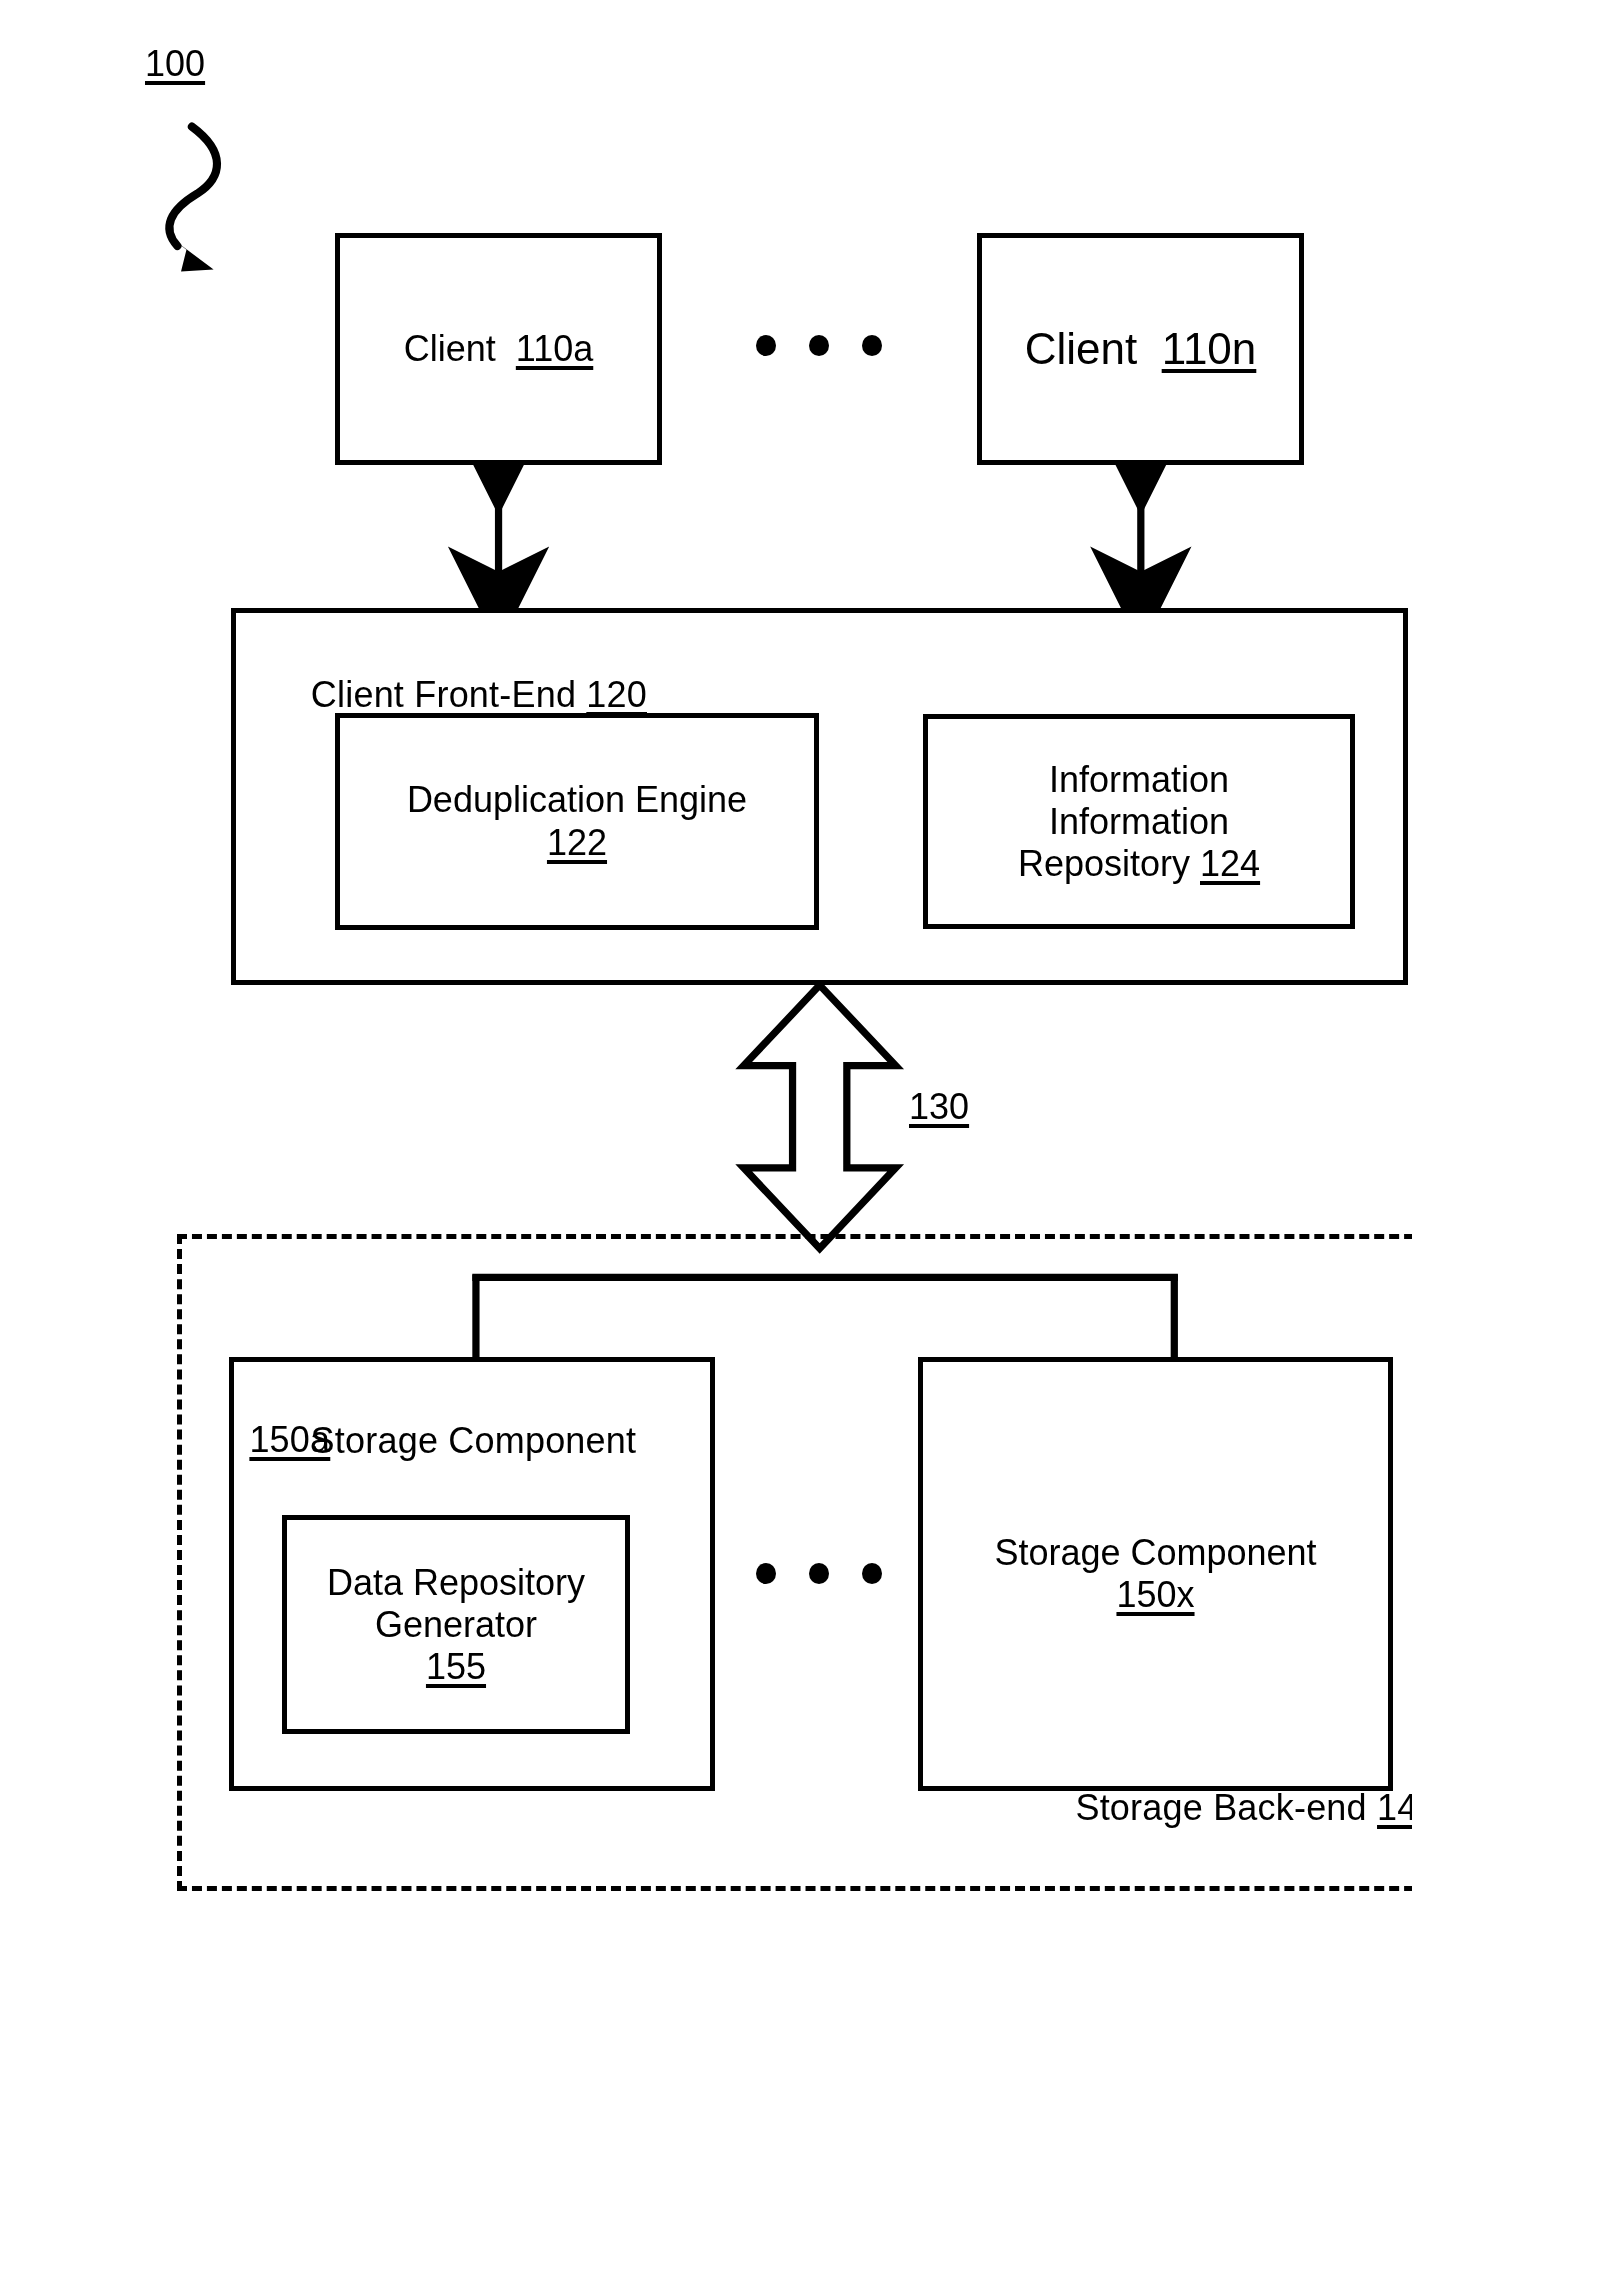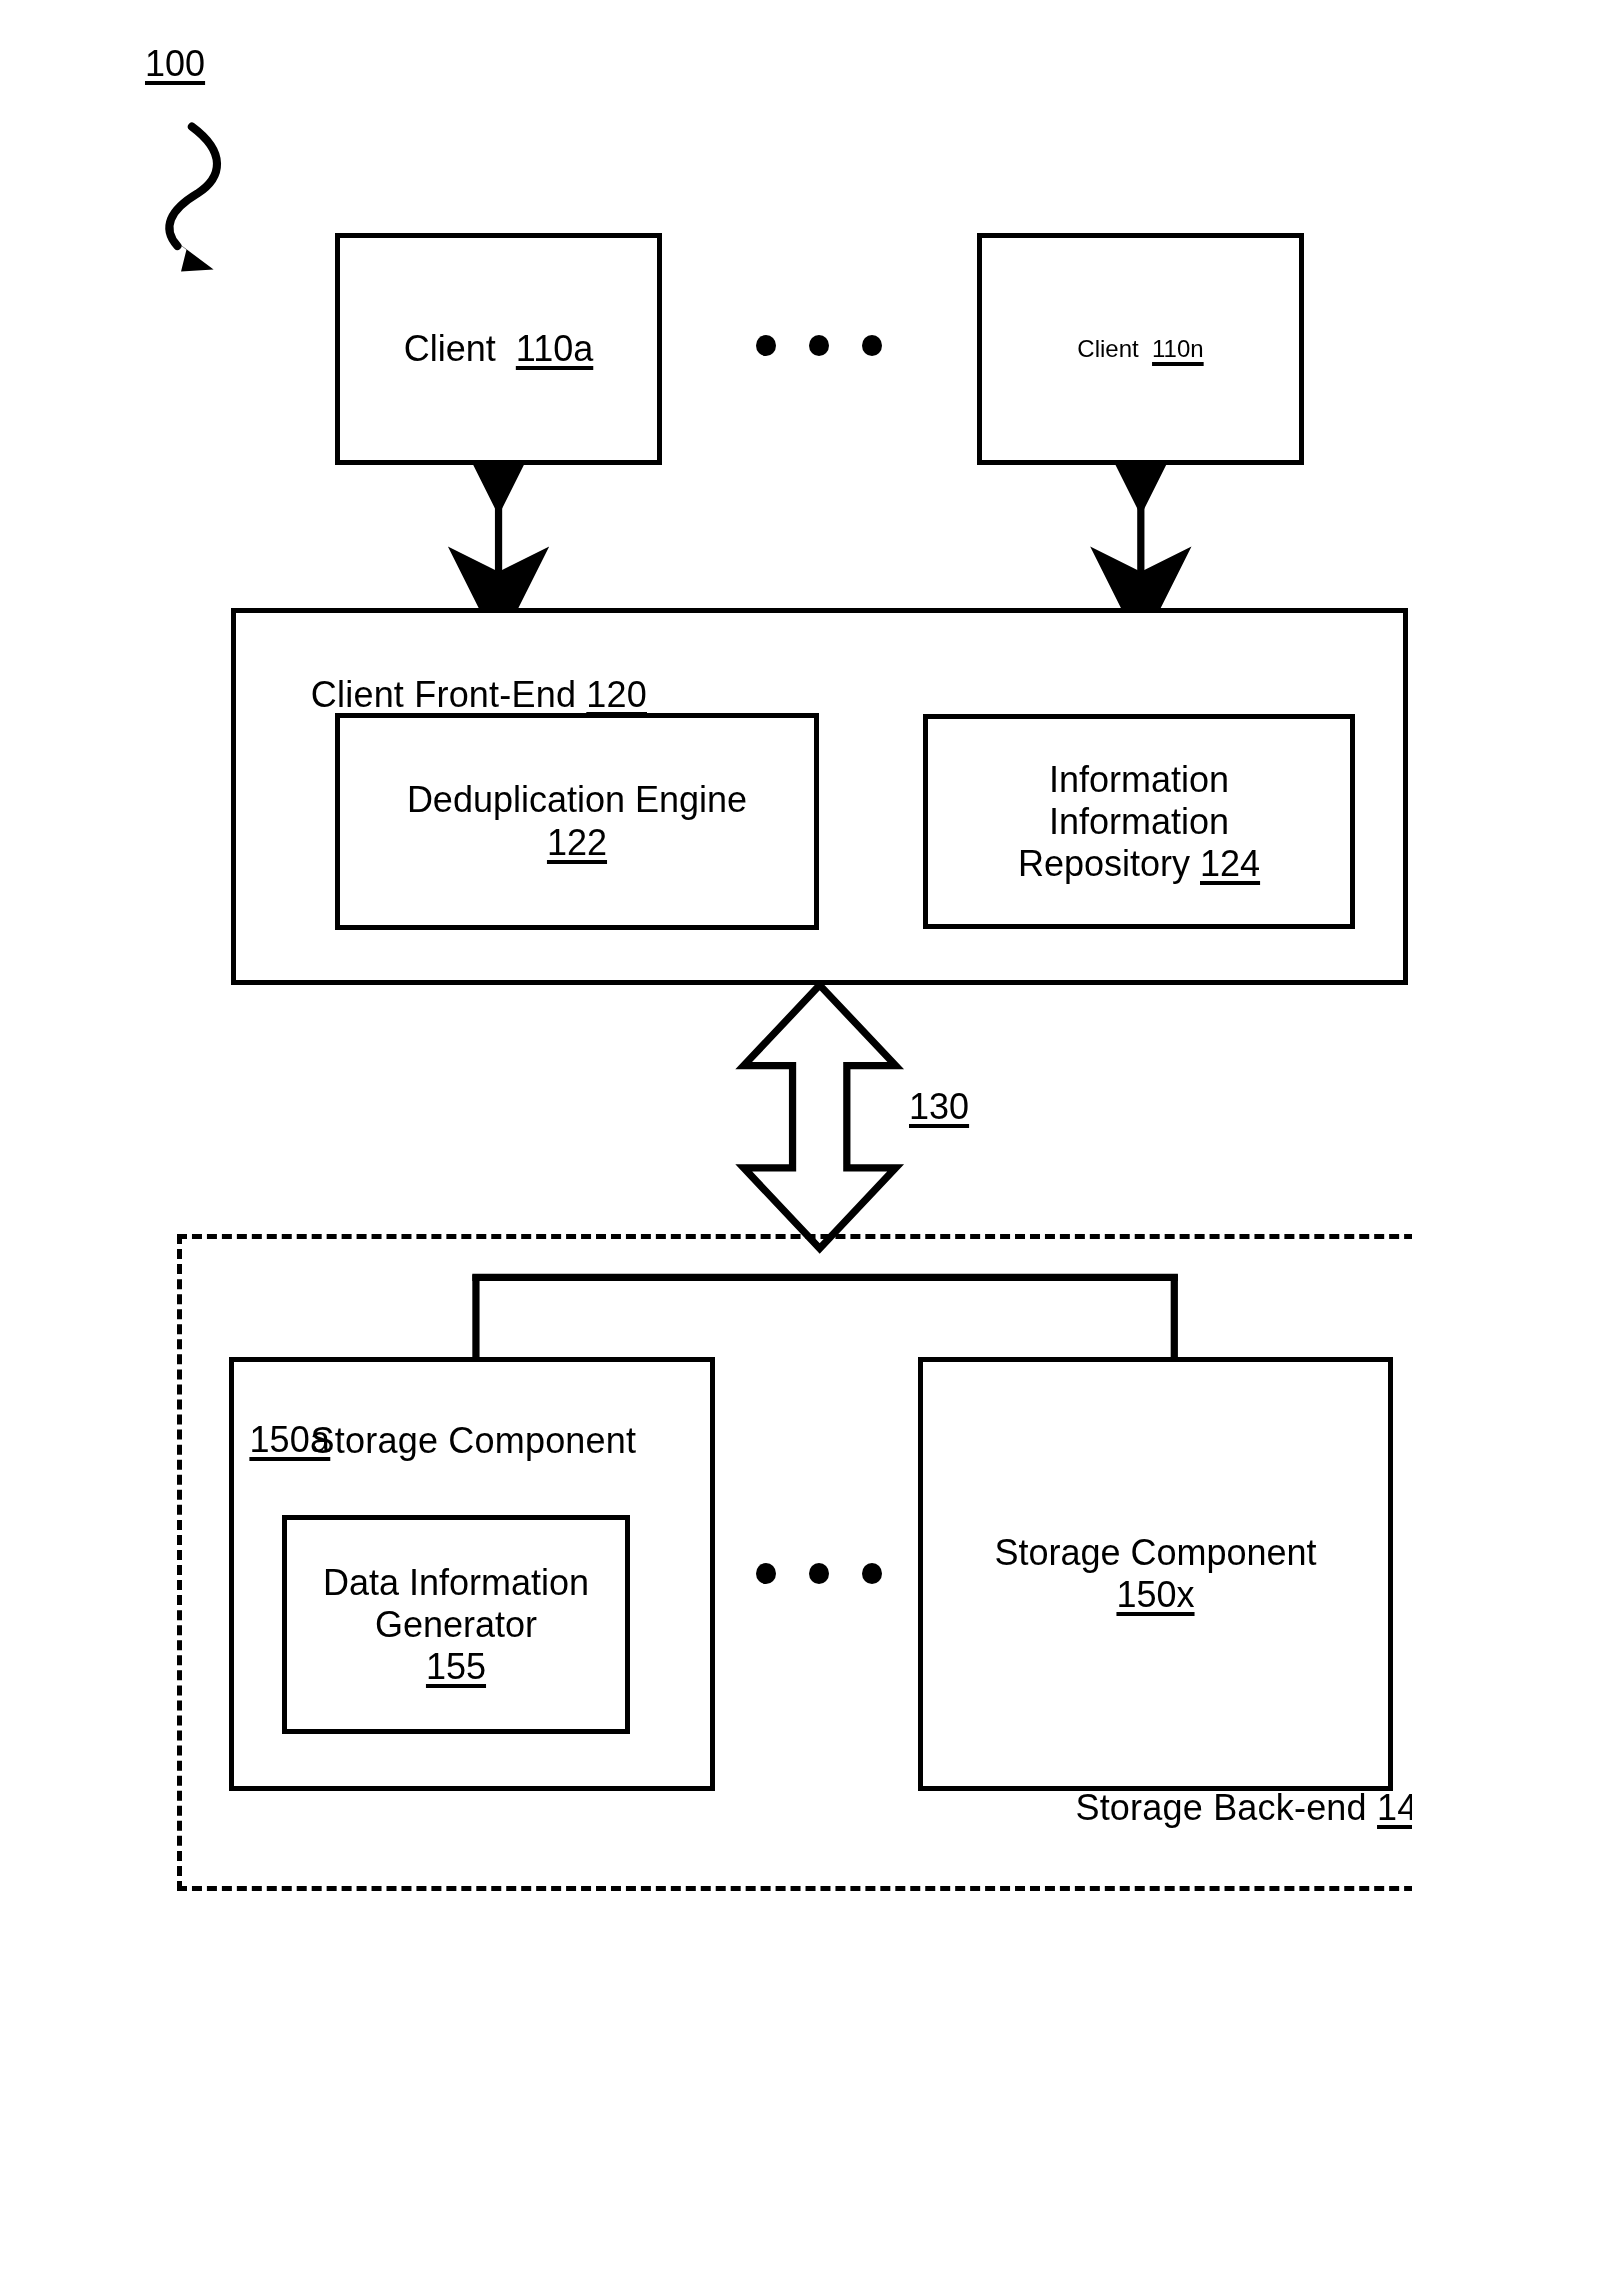--- a/index.html
+++ b/index.html
@@ -150,21 +150,21 @@
   </div>
 
   <div class="dots" style="left:756px; top:335px;">
     <div class="dot"></div>
     <div class="dot"></div>
     <div class="dot"></div>
   </div>
 
   <div class="box" style="left:977px; top:233px; width:327px; height:232px;">
     <div class="centerflex">
-      <div style="font-size:24px;">
+      <div style="font-size:44px;">
         <span>Client</span>
         <span>&nbsp;</span><span class="u">110n</span>
       </div>
     </div>
   </div>
 
   <div class="box" style="left:231px; top:608px; width:1177px; height:377px;">
 
     <div class="lbl" style="left:13.6px; top:16.3px;">
       <span>Client Front-End</span><span>&nbsp;</span><span class="u">120</span>
@@ -199,21 +199,21 @@
 
   <div class="box" style="left:229px; top:1357px; width:486px; height:434px;">
 
     <div class="lbl" style="left:15.4px; top:12.7px;">
       <span>Storage Component</span>
     </div>
     <div class="lbl u" style="left:15.4px; top:56px;">150a</div>
 
     <div class="box-inner" style="left:48px; top:153px; width:348px; height:219px;">
       <div class="centerflex" style="gap:0px;">
-        <div style="font-size:36px; text-align:center;">Data Information</div>
+        <div style="font-size:36px; text-align:center;">Data Repository</div>
         <div style="font-size:36px; text-align:center;">Generator</div>
         <div class="u" style="font-size:36px; text-align:center;">155</div>
       </div>
     </div>
   </div>
 
   <div class="dots" style="left:756px; top:1563px;">
     <div class="dot"></div>
     <div class="dot"></div>
     <div class="dot"></div>

